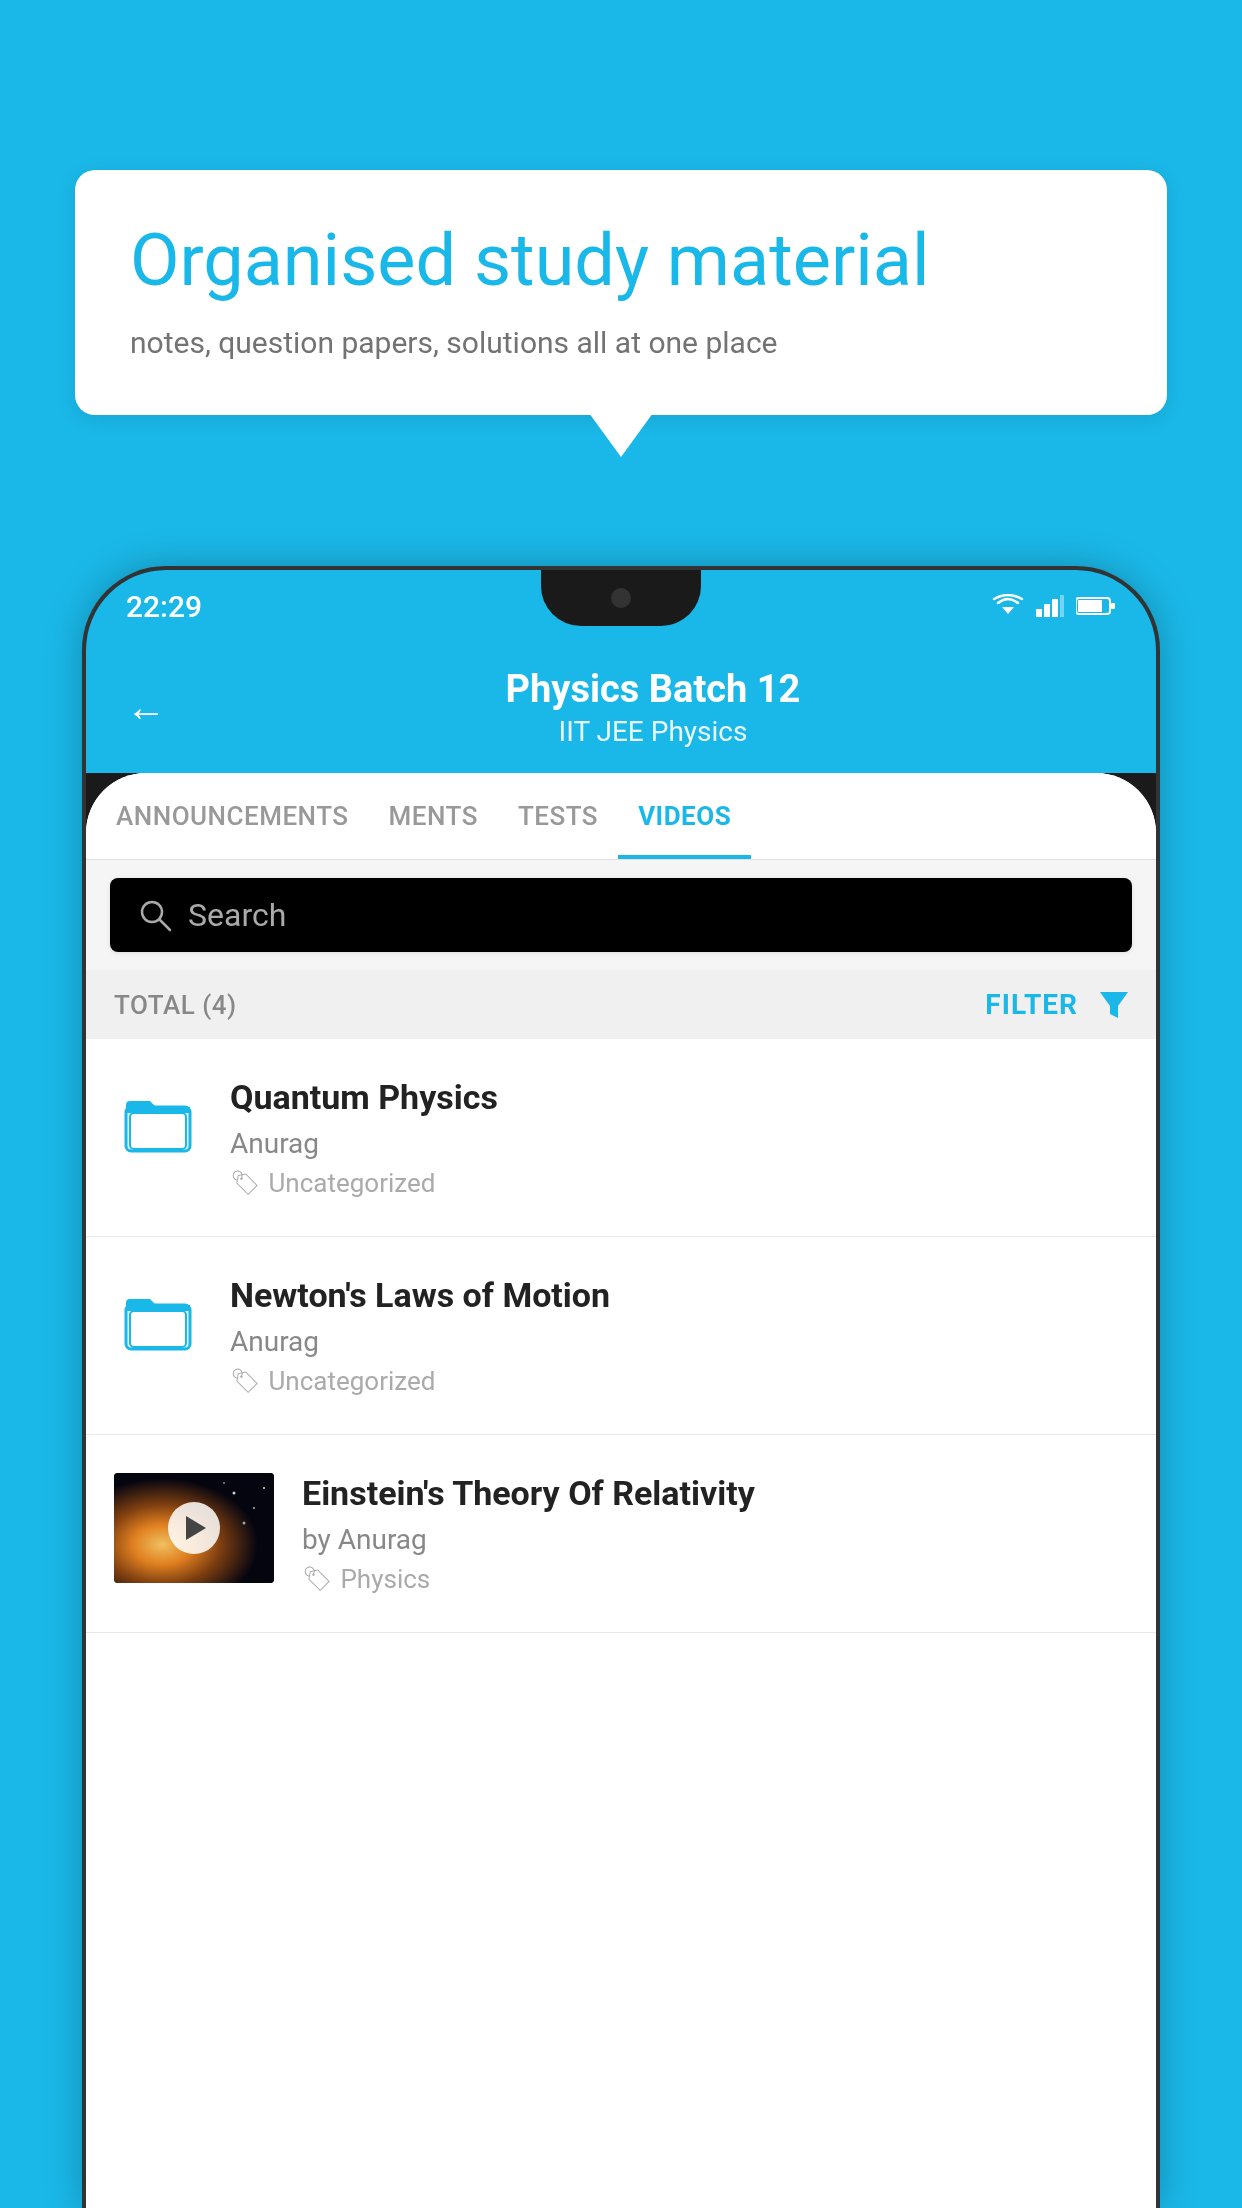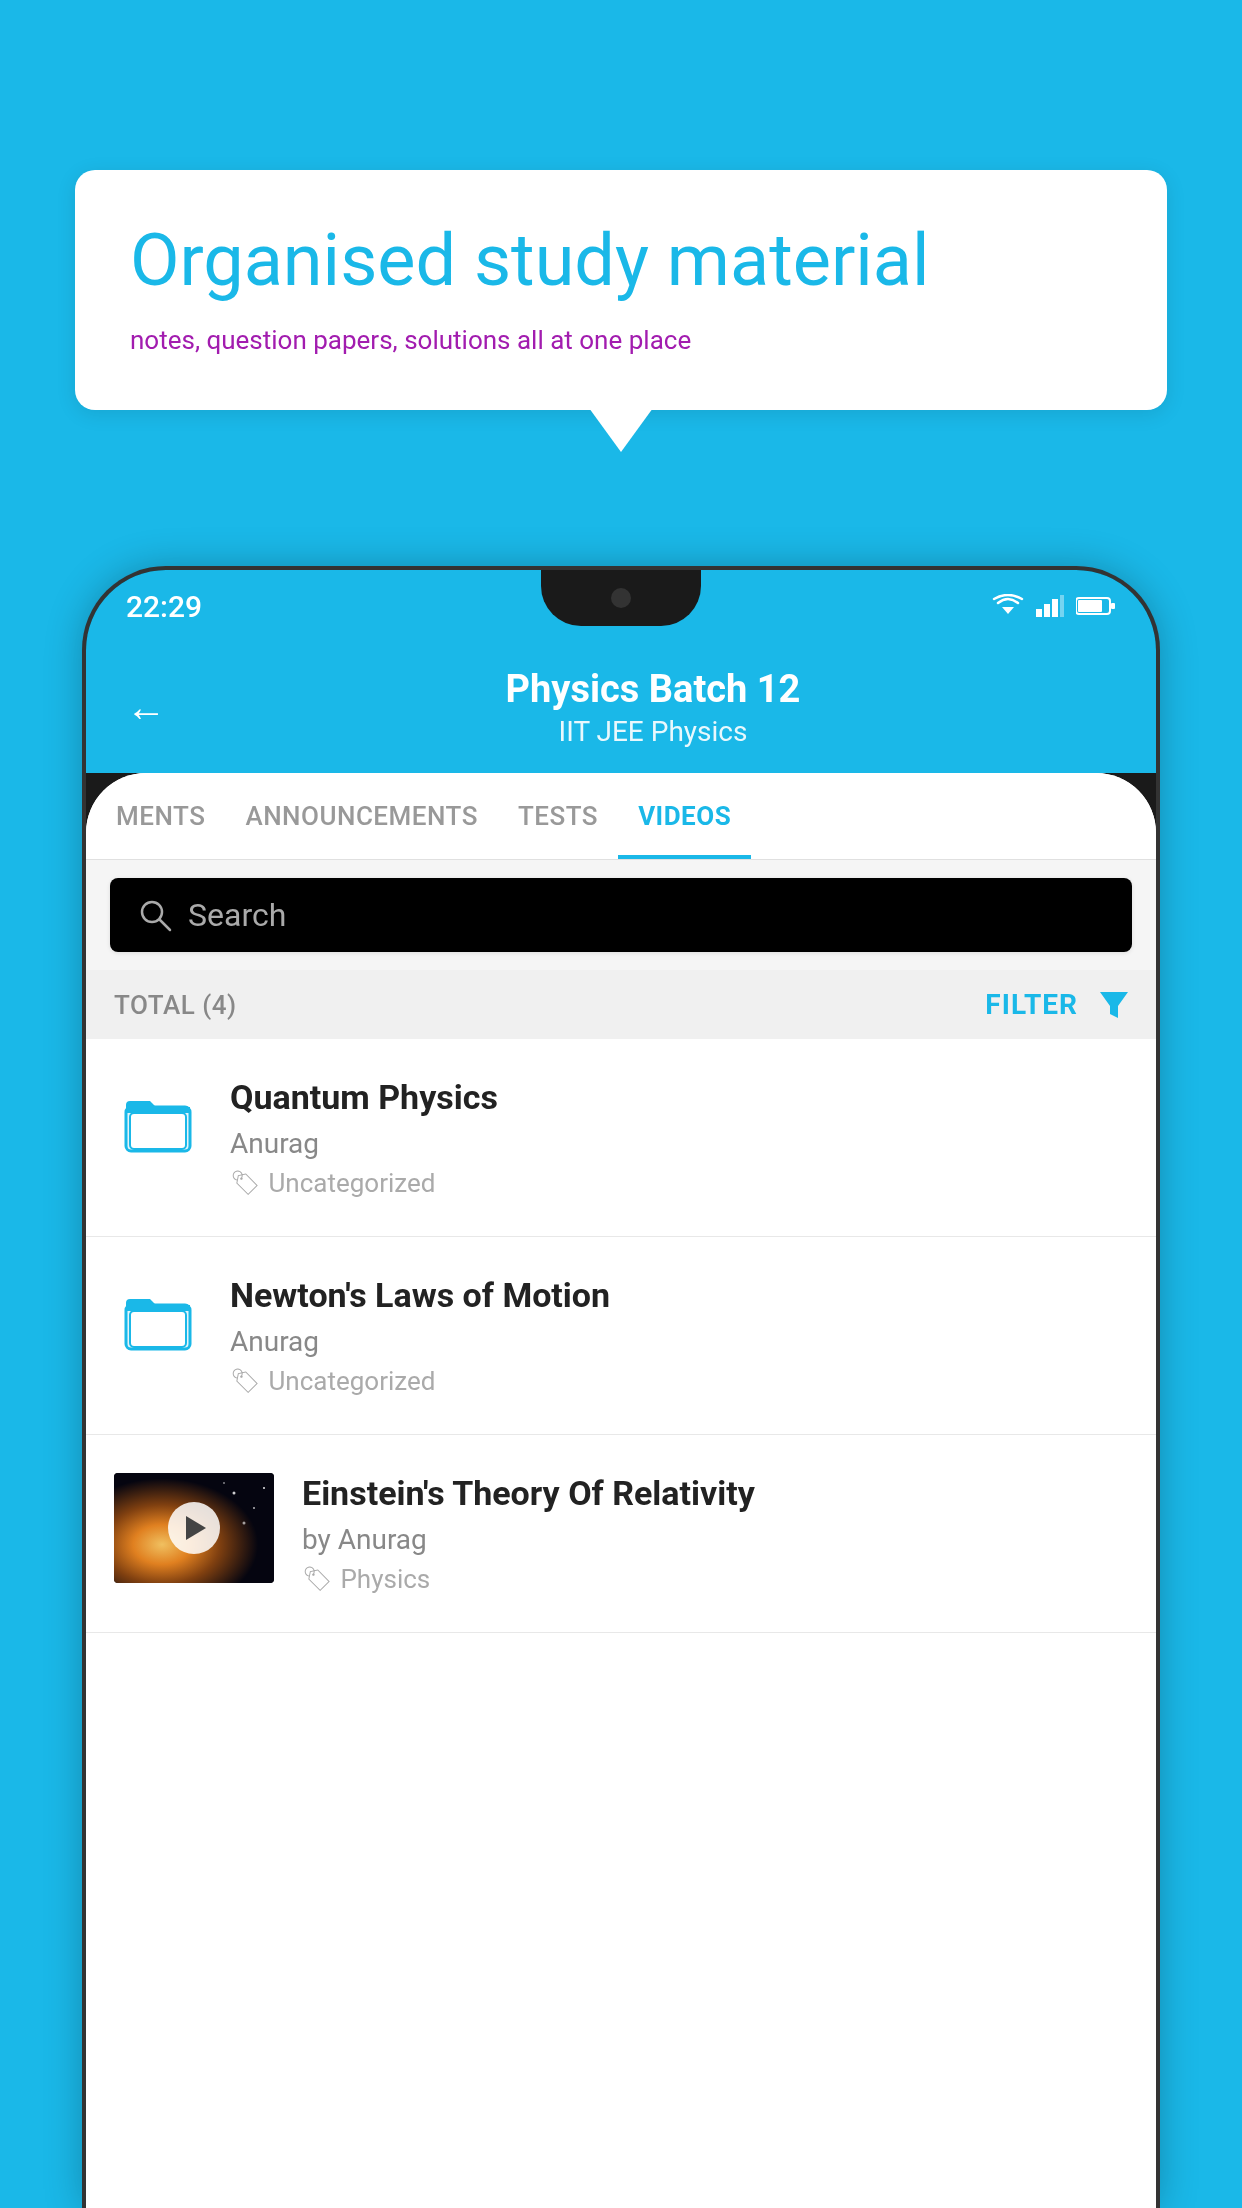--- a/index.html
+++ b/index.html
@@ -40,22 +40,22 @@
 
     .speech-bubble h1 {
       color: #1ab8e8;
       font-size: 72px;
       font-weight: 400;
       line-height: 1.15;
       margin-bottom: 22px;
     }
 
     .speech-bubble p {
-      color: #a21caf;
-      font-size: 26px;
+      color: #737373;
+      font-size: 30px;
       font-weight: 400;
     }
 
     
     .phone-frame {
       position: absolute;
       top: 570px;
       left: 86px;
       right: 86px;
       bottom: 0;
@@ -370,24 +370,24 @@
     <div class="header-title-section">
       <div class="header-title">Physics Batch 12</div>
       <div class="header-subtitle">IIT JEE    Physics</div>
     </div>
   </div>
 
   <div class="phone-inner">
 
     <div class="tabs">
       <div class="tab">
+        <span>ANNOUNCEMENTS</span>
+      </div>
+      <div class="tab">
         <span>MENTS</span>
-      </div>
-      <div class="tab">
-        <span>ANNOUNCEMENTS</span>
       </div>
       <div class="tab">
         <span>TESTS</span>
       </div>
       <div class="tab active">
         <span>VIDEOS</span>
       </div>
     </div>
 
     <div class="search-bar">

